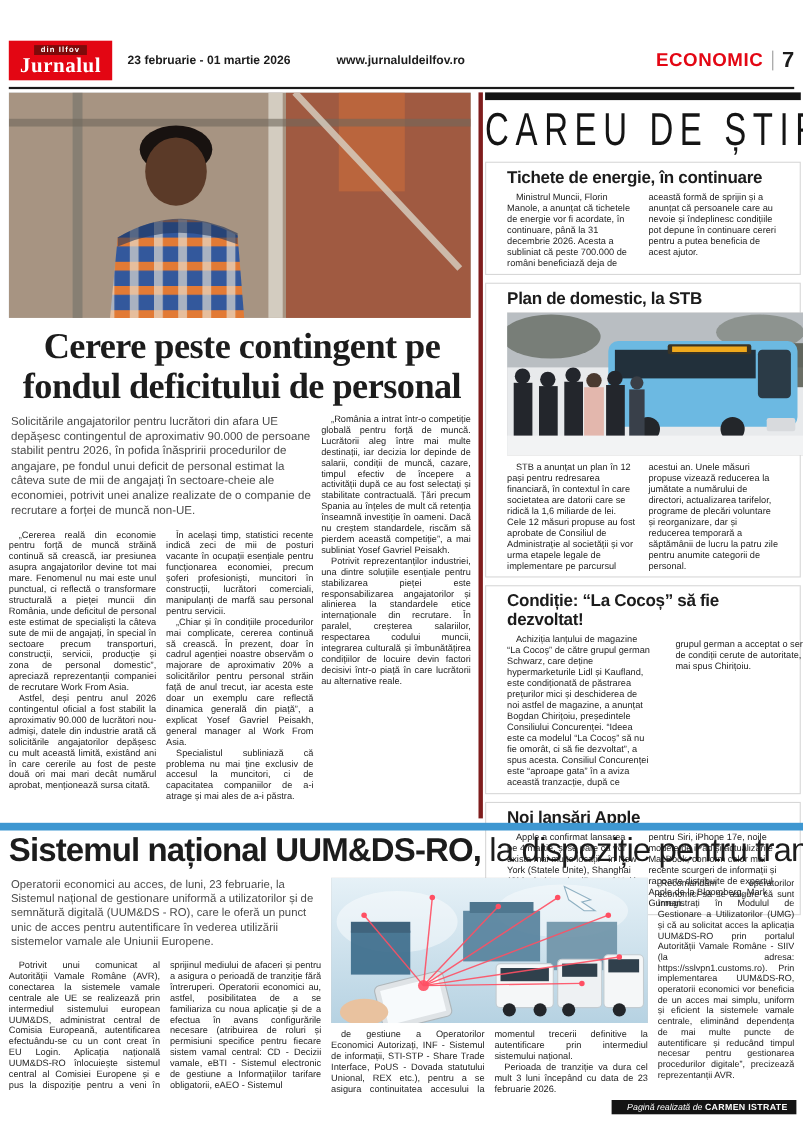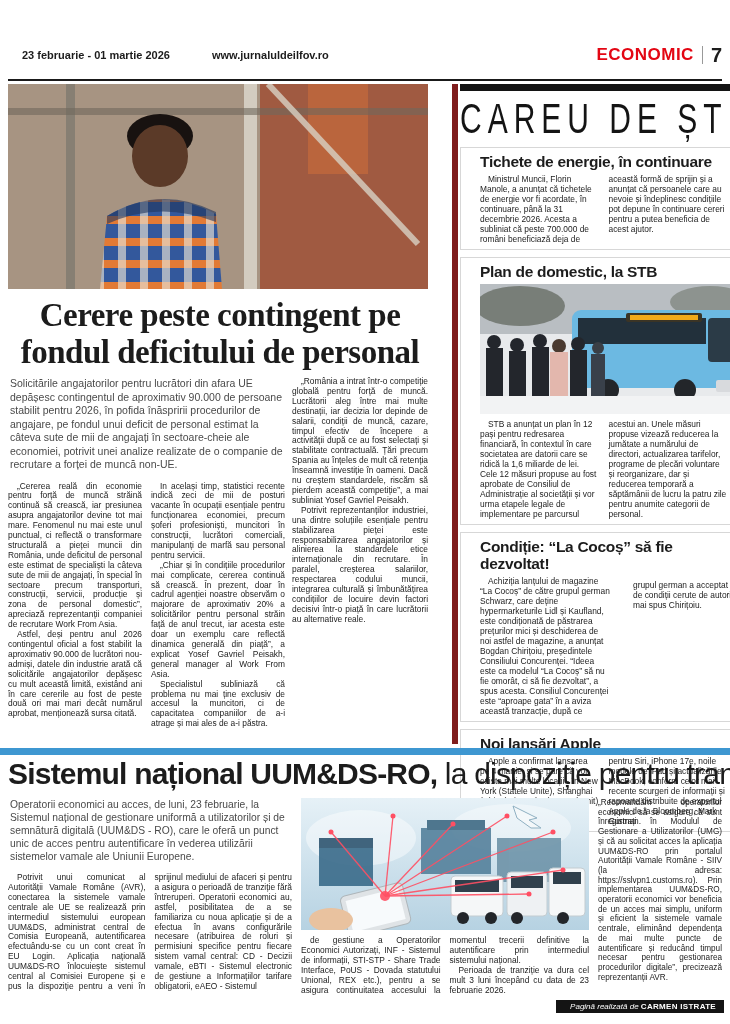--- a/index.html
+++ b/index.html
@@ -13,21 +13,21 @@
   .logo-main{font-size:19px;font-weight:bold;letter-spacing:.5px;font-family:"Liberation Serif",serif;}
   .hdr-date{font-size:11px;font-weight:bold;margin-left:14px;}
   .hdr-site{font-size:11px;font-weight:bold;margin-left:42px;}
   .hdr-right{margin-left:auto;display:flex;align-items:center;gap:8px;}
   .hdr-section{color:#e30613;font-size:17px;font-weight:800;letter-spacing:.5px;}
   .hdr-sep{width:1px;height:18px;background:#999;}
   .hdr-page{font-size:20px;font-weight:bold;}
   .hdr-rule{position:absolute;top:79px;left:8px;right:8px;border-top:2px solid #1a1a1a;}
   
   .content{position:absolute;top:84px;left:8px;width:714px;height:660px;display:flex;}
-  .main-art{width:424px;flex:none;border-right:6px solid #7f1d1d;padding-right:20px;}
+  .main-art{width:424px;flex:none;border-right:4px solid #7f1d1d;padding-right:3px;}
   .photo{position:relative;overflow:hidden;background:#ccc;}
   .photo svg{display:block;}
   .worker-photo{width:420px;height:205px;}
   .main-headline{font-family:"Liberation Serif",serif;font-weight:bold;font-size:33px;line-height:37px;
         text-align:center;margin:8px 0 6px 0;letter-spacing:-.5px;}
   .art-body{display:flex;gap:7px;}
   .left-flow{width:277px;flex:none;}
   .third-col{width:136px;flex:none;height:358px;overflow:hidden;}
   .lede{font-size:10.5px;line-height:13.5px;color:#4a4a4a;margin:0 0 10px 2px;}
   .two-col{column-count:2;column-gap:9px;}
@@ -72,20 +72,24 @@
   .byline{position:absolute;right:-2px;top:202px;background:#141414;color:#fff;font-size:8px;
         padding:2px 8px 2px 14px;white-space:nowrap;font-style:italic;}
   .byline b{font-style:normal;letter-spacing:.3px;}
 </style>
 </head>
 <body>
 
 <div class="page">
 
   <div class="hdr">
+    <div class="logo">
+      <div class="logo-top">din Ilfov</div>
+      <div class="logo-main">Jurnalul</div>
+    </div>
     <div class="hdr-date">23 februarie - 01 martie 2026</div>
     <div class="hdr-site">www.jurnaluldeilfov.ro</div>
     <div class="hdr-right">
       <span class="hdr-section">ECONOMIC</span>
       <span class="hdr-sep"></span>
       <span class="hdr-page">7</span>
     </div>
   </div>
   <div class="hdr-rule"></div>
 

